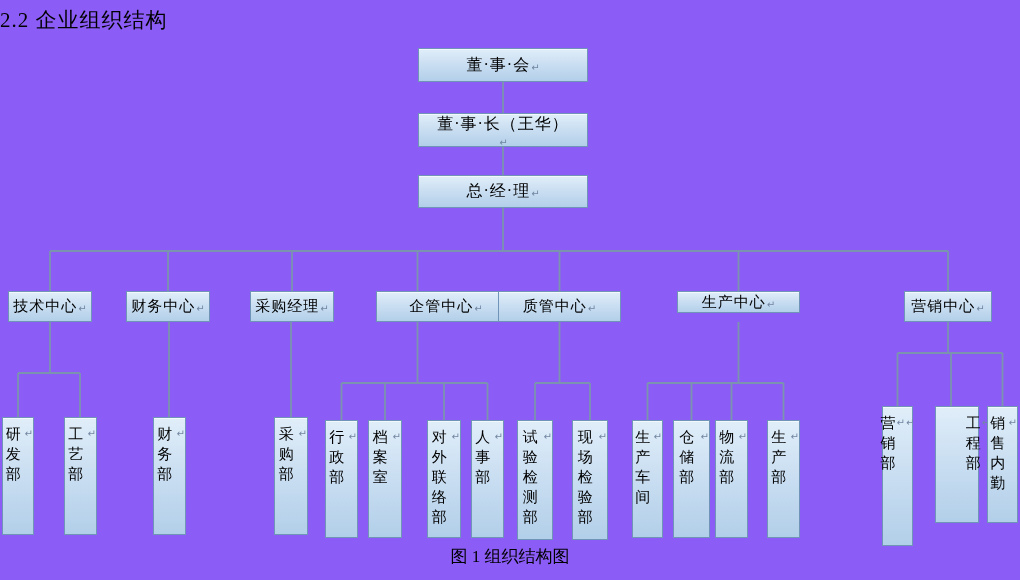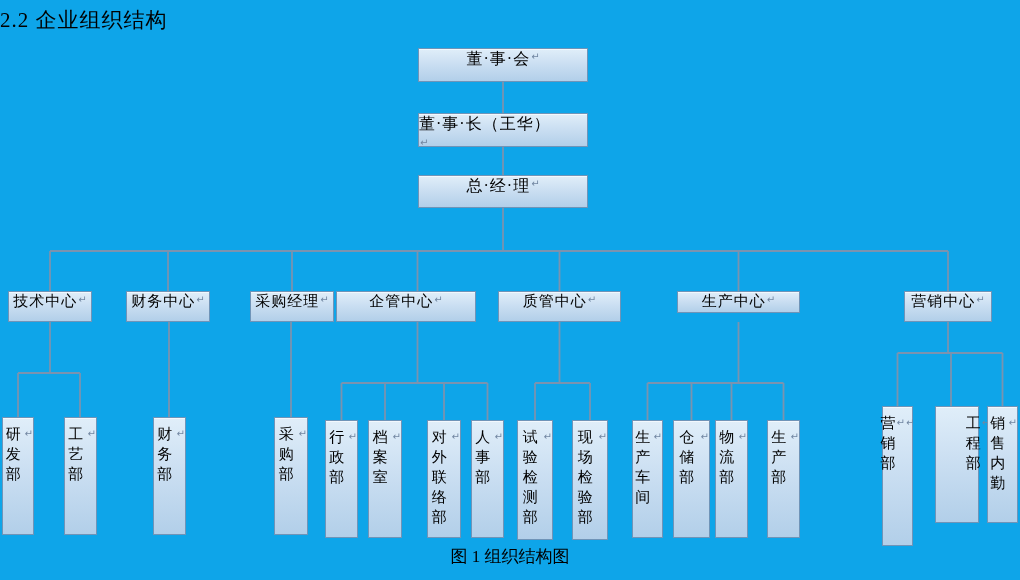--- a/index.html
+++ b/index.html
@@ -1,34 +1,34 @@
 <!DOCTYPE html>
 <html><head>
 <meta charset="utf-8">
 <style>
   html,body{margin:0;padding:0;background:#ffffff;}
   .canvas{
-    position:relative;width:1020px;height:580px;background:#0ea5e9;
+    position:relative;width:1020px;height:580px;background:#8b5cf6;
     font-family:"Liberation Serif","DejaVu Serif",serif;color:#000;
     overflow:hidden;
   }
   .heading{
     position:absolute;left:0px;top:6px;font-size:21px;color:#000;
     letter-spacing:1px;white-space:nowrap;
   }
   .caption{
     position:absolute;left:0;top:545px;width:1020px;text-align:center;
     font-size:17px;color:#000;
   }
   svg.connectors{position:absolute;left:0;top:0;}
   .node{
     position:absolute;box-sizing:border-box;
     background:linear-gradient(to bottom,#e0eef9 0%,#cbdff2 45%,#b2cfe9 100%);
     border:1px solid #6f94b8;
-    display:flex;align-items:flex-start;justify-content:center;
+    display:flex;align-items:center;justify-content:center;
     box-shadow:inset 0 1px 0 rgba(255,255,255,.6);
   }
   .hb{font-size:16px;letter-spacing:1px;white-space:nowrap;}
   .hb2{font-size:15px;letter-spacing:1px;white-space:nowrap;}
   .vb{
     font-size:15px;line-height:20px;align-items:flex-start;
     padding-top:6px;text-align:center;word-break:break-all;
   }
   .vb .lbl{display:inline;}
   .crlf{
@@ -114,21 +114,21 @@
       <span class="crlf">↵</span>
   </div>
   <div class="node hb2" style="left:126px;top:291px;width:84px;height:31px;">
     <span class="lbl">财务中心</span>
       <span class="crlf">↵</span>
   </div>
   <div class="node hb2" style="left:250px;top:291px;width:84px;height:31px;">
     <span class="lbl">采购经理</span>
       <span class="crlf">↵</span>
   </div>
-  <div class="node hb2" style="left:336px;top:291px;width:140px;height:31px;">
+  <div class="node hb2" style="left:376px;top:291px;width:140px;height:31px;">
     <span class="lbl">企管中心</span>
       <span class="crlf">↵</span>
   </div>
   <div class="node hb2" style="left:498px;top:291px;width:123px;height:31px;">
     <span class="lbl">质管中心</span>
       <span class="crlf">↵</span>
   </div>
   <div class="node hb2" style="left:677px;top:291px;width:123px;height:22px;">
     <span class="lbl">生产中心</span>
       <span class="crlf">↵</span>

